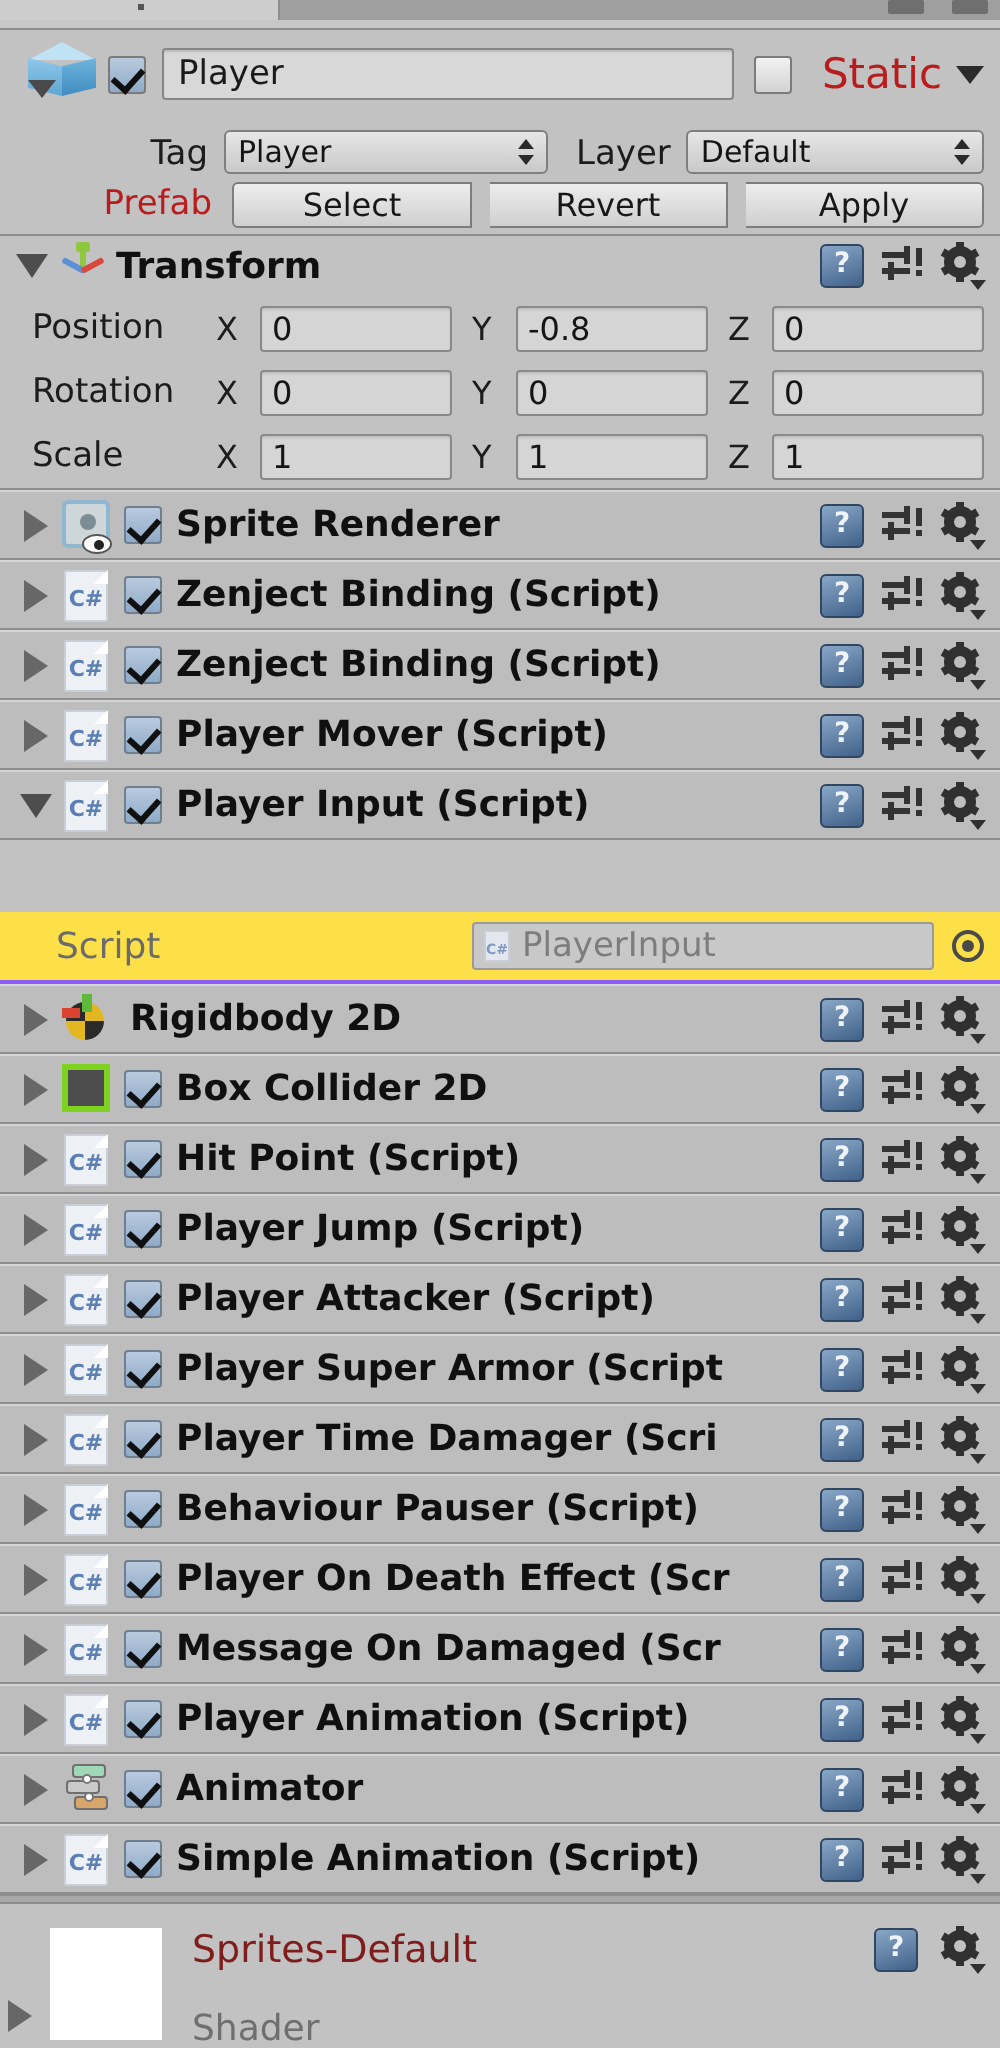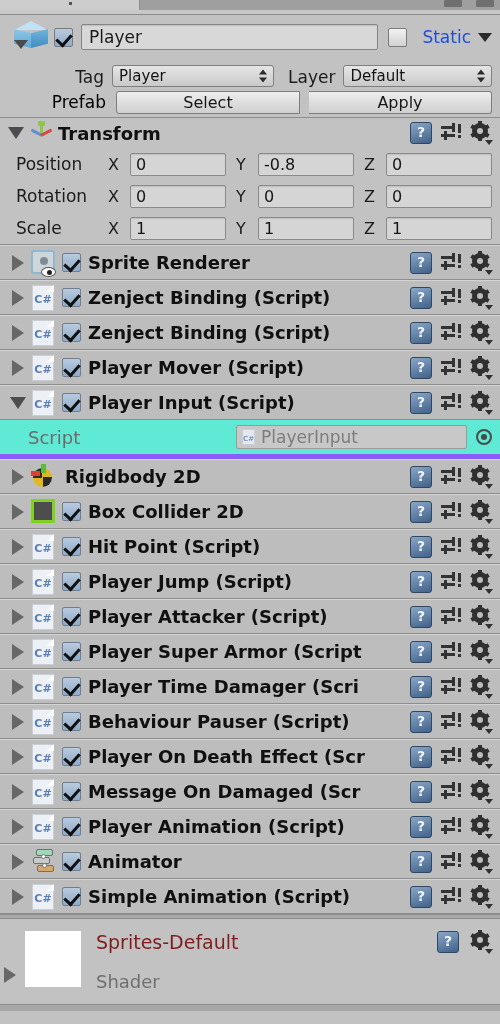--- a/index.html
+++ b/index.html
@@ -104,21 +104,21 @@
   .name-field {
     flex: 1 1 auto; margin-left: 8px; height: 26px;
     background: #d8d8d8; border: 1px solid #868686; border-radius: 2px;
     display: flex; align-items: center; padding: 0 7px;
     font-size: 17px; color: #1a1a1a;
     box-shadow: inset 0 1px 1px rgba(0,0,0,.13);
   }
   .static-wrap {
     display: flex; align-items: center; margin-left: 10px; flex: 0 0 auto;
   }
-  .static-lbl { font-size: 17px; color: #1d4ed8; margin-left: 15px; }
+  .static-lbl { font-size: 21px; color: #b91c1c; margin-left: 15px; }
   .caret-dn {
     width: 0; height: 0; margin-left: 7px;
     border-left: 7px solid transparent;
     border-right: 7px solid transparent;
     border-top: 9px solid #2b2b2b;
   }
 
   .go-row2 {
     display: flex; align-items: flex-end;
     height: 28px; padding: 0 8px 0 6px;
@@ -142,21 +142,21 @@
     border-left:4px solid transparent; border-right:4px solid transparent;
   }
   .popup .updown::before { top:0; border-bottom:5px solid #2b2b2b; }
   .popup .updown::after  { bottom:0; border-top:5px solid #2b2b2b; }
 
   .go-row3 {
     display: flex; align-items: center;
     height: 30px; padding: 0 8px 0 6px;
   }
   .prefab-lbl {
-    font-size: 17px; color: #000000; width: 110px;
+    font-size: 17px; color: #b91c1c; width: 110px;
     text-align: right; padding-right: 10px;
   }
   .btn-group { display: flex; flex: 1 1 auto; height: 23px; gap: 9px; }
   .btn {
     flex: 1 1 0; background: linear-gradient(180deg,#ededed,#cfcfcf);
     border: 1px solid #7d7d7d; border-left-width: 0;
     display: flex; align-items: center; justify-content: center;
     font-size: 16px; color: #181818;
   }
   .btn:first-child { border-left-width: 1px; border-radius: 3px 0 0 3px; }
@@ -331,21 +331,21 @@
   .an-n3 { left: 6px; top: 16px; width: 17px; height: 7px; background: #d8a56a; }
   .an-ico .ln { position: absolute; width: 2px; background: #efefef; }
   .an-l1 { left: 12px; top: 6px; height: 4px; }
   .an-l2 { left: 12px; top: 14px; height: 4px; }
   .an-ico .pt { position: absolute; width: 5px; height: 5px; border-radius: 50%;
                 background: #fff; border: 1px solid #777; }
   .an-p1 { left: 10px; top: 5px; }
   .an-p2 { left: 11px; top: 14px; }
 
   
-  .sub-panel { background: #5eead4; border-bottom: 5px solid #8b5cf6; }
+  .sub-panel { background: #fde047; border-bottom: 2px solid #8b5cf6; margin-top: 36px; }
   .sub-row {
     display: flex; align-items: center; height: 34px; padding: 0 8px 0 6px;
   }
   .sub-label { width: 230px; flex: 0 0 230px; font-size: 18px; color: #6b6b6b;
                padding-left: 22px; }
   .obj-field {
     flex: 1 1 auto; height: 24px; background: #c8c8c8;
     border: 1px solid #9a9a9a; border-radius: 2px;
     display: flex; align-items: center; padding: 0 5px;
     font-size: 17px; color: #7d7d7d;
@@ -450,20 +450,21 @@
       <div class="popup" style="flex:1 1 auto;">
         <span>Default</span>
         <span class="updown"></span>
       </div>
     </div>
 
     <div class="go-row3">
       <span class="prefab-lbl">Prefab</span>
       <div class="btn-group">
         <div class="btn">Select</div>
+        <div class="btn">Revert</div>
         <div class="btn">Apply</div>
       </div>
     </div>
   </div>
 
   <div class="comp-transform">
     <div class="transform-head">
       <div class="foldout">
         <div class="tri-d"></div>
       </div>

